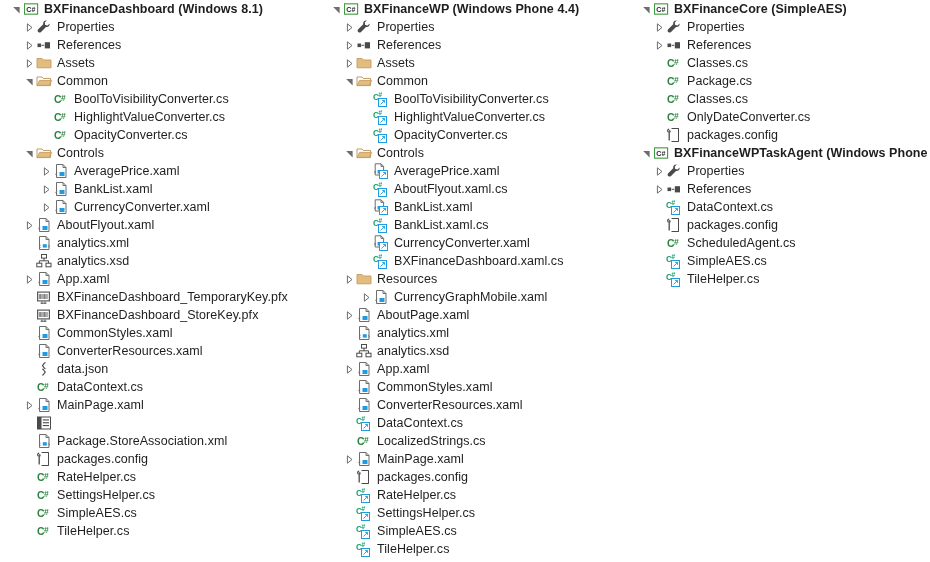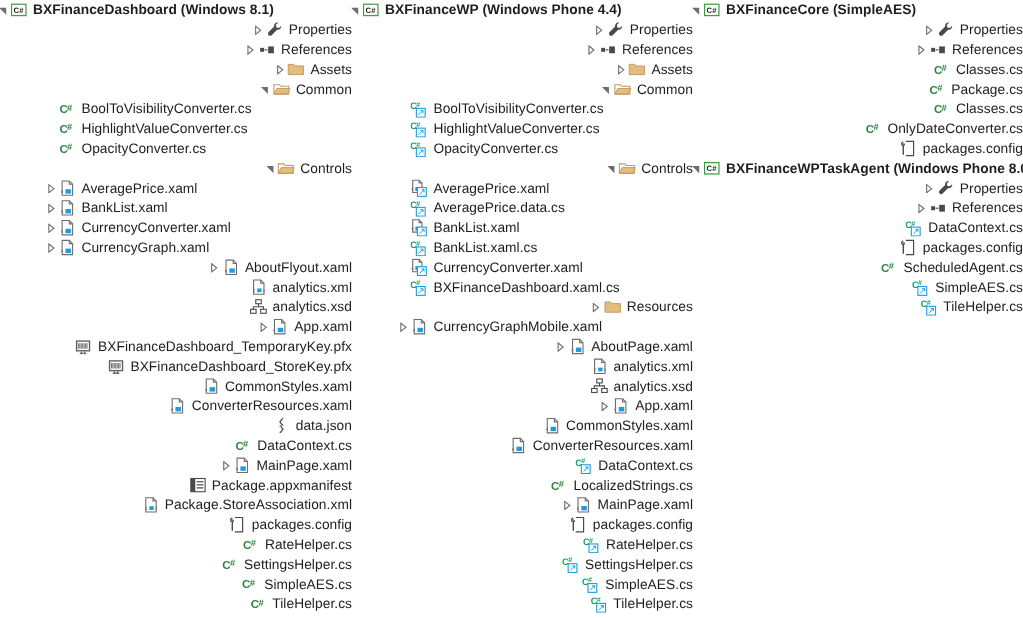--- a/index.html
+++ b/index.html
@@ -60,22 +60,22 @@
   .icon svg { display: block; }
 
   .label {
     font-size: 12.5px;
     color: #1e1e1e;
     letter-spacing: 0.05px;
   }
   .label.bold { font-weight: bold; }
 
   
-  .ind-0 { padding-left: 12px; }
-  .ind-1 { padding-left: 39px; justify-content: flex-end; }
+  .ind-0 { padding-left: 26px; }
+  .ind-1 { padding-left: 39px; }
   .ind-2 { padding-left: 56px; }
 
   .ind-0 > .expander { margin-left: -17px; }
   .ind-1 > .expander { margin-left: -17px; }
   .ind-2 > .expander { margin-left: -17px; }
 </style>
 </head>
 <body>
 
 <div class="columns">
@@ -234,36 +234,20 @@
         <span class="icon">
           <svg width="16" height="16" viewBox="0 0 16 16">
             <path d="M3.5 1.5 L10 1.5 L13 4.5 L13 14.5 L3.5 14.5 Z" fill="#ffffff" stroke="#6d6d6d" stroke-width="1"></path>
             <path d="M10 1.5 L10 4.5 L13 4.5" fill="none" stroke="#6d6d6d" stroke-width="1"></path>
             <rect x="6.5" y="9" width="5" height="4" fill="#1f9ce0"></rect>
             <path d="M4.3 10.2 L2.6 11.4 L4.3 12.6" fill="none" stroke="#6d6d6d" stroke-width="0.9"></path>
           </svg>
         </span>
         <span class="label">CurrencyConverter.xaml</span>
       </div>
-      <div class="row ind-2">
-        <span class="expander">
-          <svg width="9" height="9" viewBox="0 0 9 9">
-            <path d="M2.4 0.8 L7 4.5 L2.4 8.2 Z" fill="none" stroke="#6d6d6d" stroke-width="1"></path>
-          </svg>
-        </span>
-        <span class="icon">
-          <svg width="16" height="16" viewBox="0 0 16 16">
-            <path d="M3.5 1.5 L10 1.5 L13 4.5 L13 14.5 L3.5 14.5 Z" fill="#ffffff" stroke="#6d6d6d" stroke-width="1"></path>
-            <path d="M10 1.5 L10 4.5 L13 4.5" fill="none" stroke="#6d6d6d" stroke-width="1"></path>
-            <rect x="6.5" y="9" width="5" height="4" fill="#1f9ce0"></rect>
-            <path d="M4.3 10.2 L2.6 11.4 L4.3 12.6" fill="none" stroke="#6d6d6d" stroke-width="0.9"></path>
-          </svg>
-        </span>
-        <span class="label">CurrencyGraph.xaml</span>
-      </div>
       <div class="row ind-1">
         <span class="expander">
           <svg width="9" height="9" viewBox="0 0 9 9">
             <path d="M2.4 0.8 L7 4.5 L2.4 8.2 Z" fill="none" stroke="#6d6d6d" stroke-width="1"></path>
           </svg>
         </span>
         <span class="icon">
           <svg width="16" height="16" viewBox="0 0 16 16">
             <path d="M3.5 1.5 L10 1.5 L13 4.5 L13 14.5 L3.5 14.5 Z" fill="#ffffff" stroke="#6d6d6d" stroke-width="1"></path>
             <path d="M10 1.5 L10 4.5 L13 4.5" fill="none" stroke="#6d6d6d" stroke-width="1"></path>
@@ -402,21 +386,20 @@
         <span class="expander empty"></span>
         <span class="icon">
           <svg width="16" height="16" viewBox="0 0 16 16">
             <rect x="1.5" y="2" width="13" height="12" fill="#ffffff" stroke="#4a4a4a" stroke-width="1"></rect>
             <rect x="1.5" y="2" width="4" height="12" fill="#4a4a4a"></rect>
             <rect x="6.8" y="4.4" width="6.2" height="1.1" fill="#4a4a4a"></rect>
             <rect x="6.8" y="7.2" width="6.2" height="1.1" fill="#4a4a4a"></rect>
             <rect x="6.8" y="10" width="6.2" height="1.1" fill="#4a4a4a"></rect>
           </svg>
         </span>
-        <span class="label">Package.appxmanifest</span>
       </div>
       <div class="row ind-1">
         <span class="expander empty"></span>
         <span class="icon">
           <svg width="16" height="16" viewBox="0 0 16 16">
             <path d="M3.5 1.5 L10 1.5 L13 4.5 L13 14.5 L3.5 14.5 Z" fill="#ffffff" stroke="#6d6d6d" stroke-width="1"></path>
             <path d="M10 1.5 L10 4.5 L13 4.5" fill="none" stroke="#6d6d6d" stroke-width="1"></path>
             <rect x="6.8" y="9.2" width="4" height="3.4" fill="#1f9ce0"></rect>
             <path d="M4.6 10.1 L3.1 11.3 L4.6 12.5" fill="none" stroke="#6d6d6d" stroke-width="0.9"></path>
             <path d="M12.2 10.1 L13.7 11.3 L12.2 12.5" fill="none" stroke="#6d6d6d" stroke-width="0.9"></path>
@@ -613,21 +596,21 @@
       <div class="row ind-2">
         <span class="expander empty"></span>
         <span class="icon">
           <svg width="16" height="16" viewBox="0 0 16 16">
             <text x="0" y="8.5" font-family="Liberation Sans, sans-serif" font-size="8.5" font-weight="bold" fill="#17a06c">C</text>
             <text x="5.5" y="6.2" font-family="Liberation Sans, sans-serif" font-size="6.5" font-weight="bold" fill="#17a06c">#</text>
             <rect x="5.5" y="7.5" width="8" height="8" fill="#ffffff" stroke="#1f9ce0" stroke-width="1"></rect>
             <path d="M7.5 13.5 L11.5 9.5 M11.5 9.5 L9.2 9.5 M11.5 9.5 L11.5 11.8" stroke="#1f9ce0" stroke-width="0.9" fill="none"></path>
           </svg>
         </span>
-        <span class="label">AveragePrice.data.cs</span>
+        <span class="label">AboutFlyout.xaml.cs</span>
       </div>
       <div class="row ind-2">
         <span class="expander empty"></span>
         <span class="icon">
           <svg width="16" height="16" viewBox="0 0 16 16">
             <path d="M2.2 0.8 L8 0.8 L10.6 3.4 L10.6 12 L2.2 12 Z" fill="#ffffff" stroke="#6d6d6d" stroke-width="1"></path>
             <path d="M8 0.8 L8 3.4 L10.6 3.4" fill="none" stroke="#6d6d6d" stroke-width="1"></path>
             <rect x="4.6" y="7" width="4.4" height="3.6" fill="#1f9ce0"></rect>
             <path d="M2.9 8 L1.3 9.1 L2.9 10.2" fill="none" stroke="#6d6d6d" stroke-width="0.9"></path>
             <rect x="6.5" y="7.5" width="8" height="8" fill="#ffffff" stroke="#1f9ce0" stroke-width="1"></rect>

